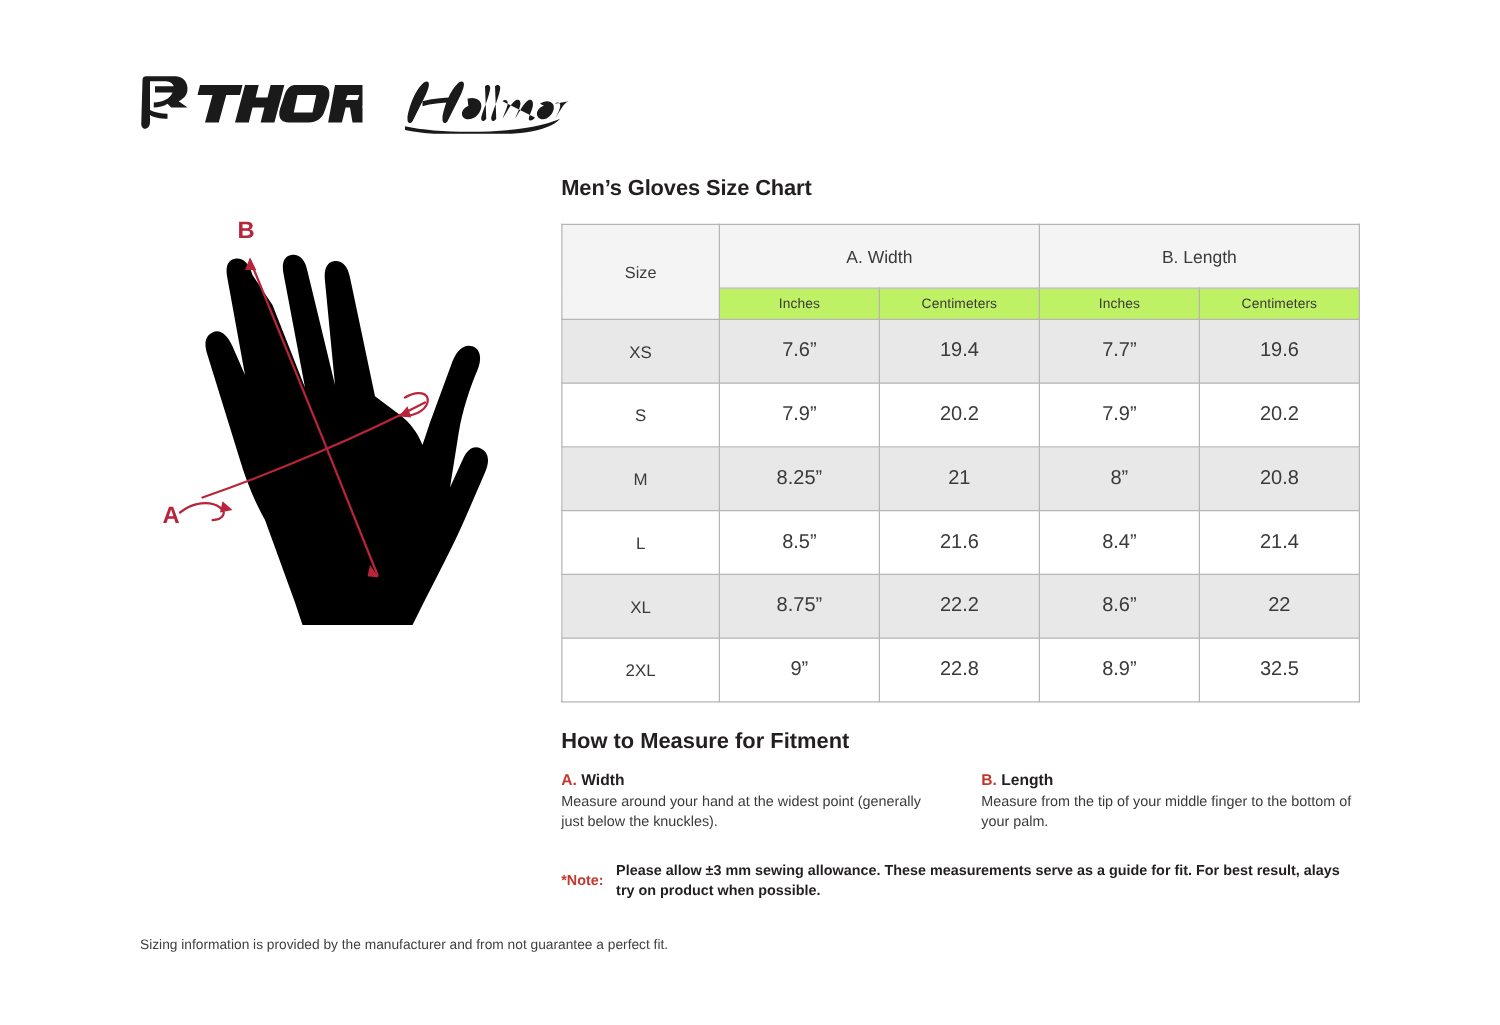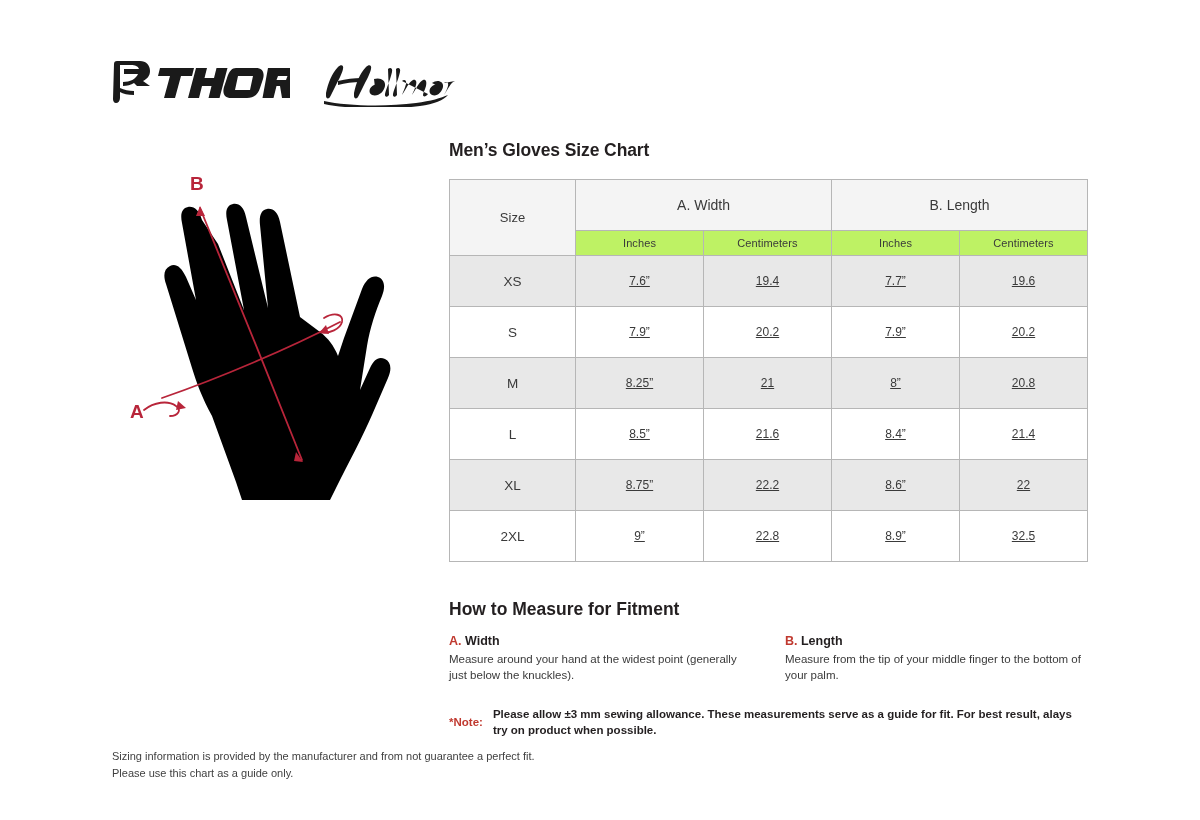--- a/index.html
+++ b/index.html
@@ -91,27 +91,26 @@
   }
   tbody tr { height: 51px; }
   tbody tr.odd td { background: #e8e8e8; margin-left: 45px; }
   tbody tr.even td { background: #ffffff; }
   td.size-cell {
     font-weight: bold;
     color: #231f20;
     font-size: 13.5px;
   }
   td.val-cell {
-    font-size: 12px;
+    font-size: 16px;
     color: #4a4a4a;
-    text-decoration: underline;
-  }
-
-  
-  .measure-block { margin-top: 37px; }
+  }
+
+  
+  .measure-block { margin-top: 20px; }
   .measure-title {
     font-size: 17.5px;
     font-weight: bold;
     color: #231f20;
     margin: 0 0 14px 0;
   }
   .measure-cols {
     display: flex;
     gap: 34px;
   }
@@ -375,14 +374,13 @@
 
   <div class="note-row">
     <div class="note-label">*Note:</div>
     <div class="note-text">Please allow ±3 mm sewing allowance. These measurements serve as a guide for fit. For best result, alays try on product when possible.</div>
   </div>
 
 </div>
 
 <div class="footer">
   <div>Sizing information is provided by the manufacturer and from not guarantee a perfect fit.</div>
-  <div>Please use this chart as a guide only.</div>
 </div>
 
 </body></html>

